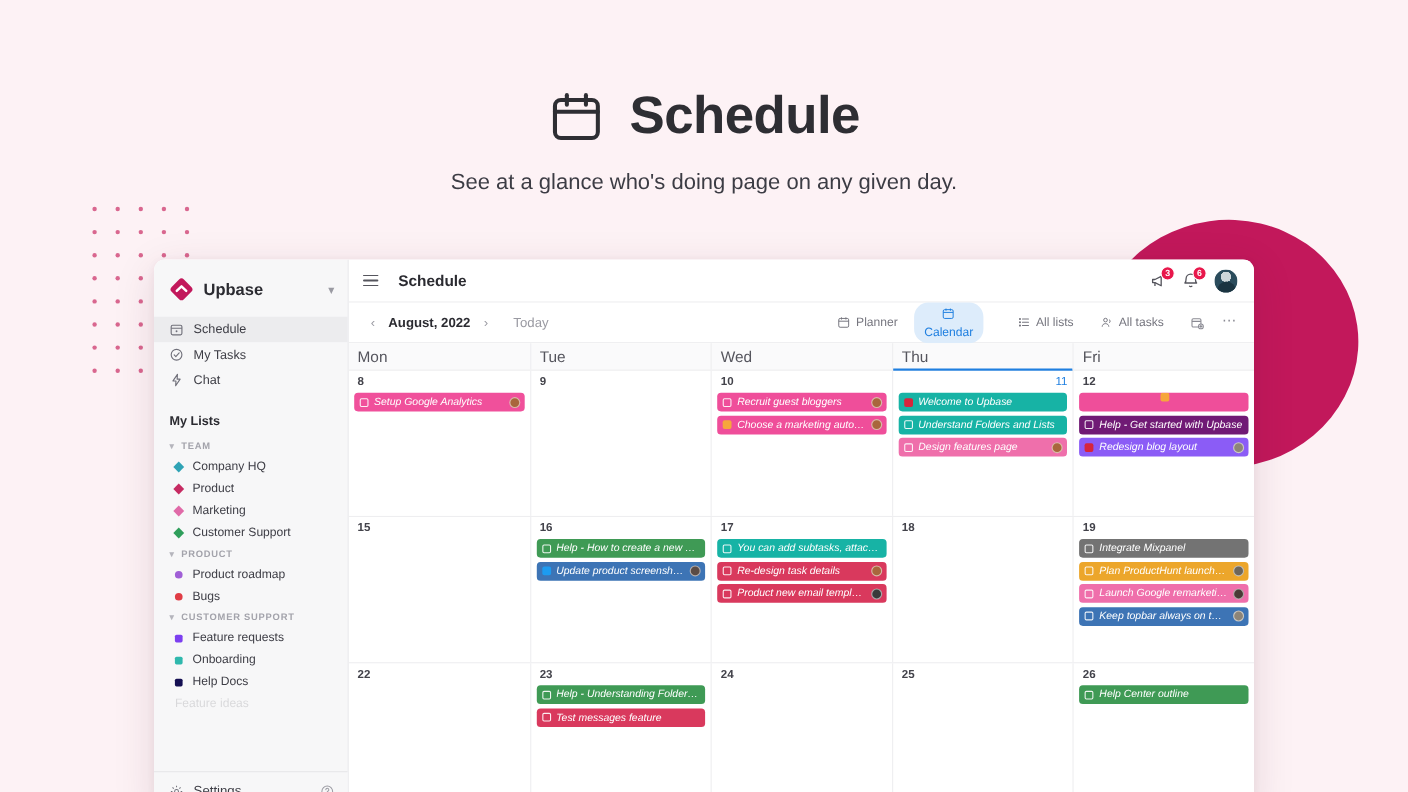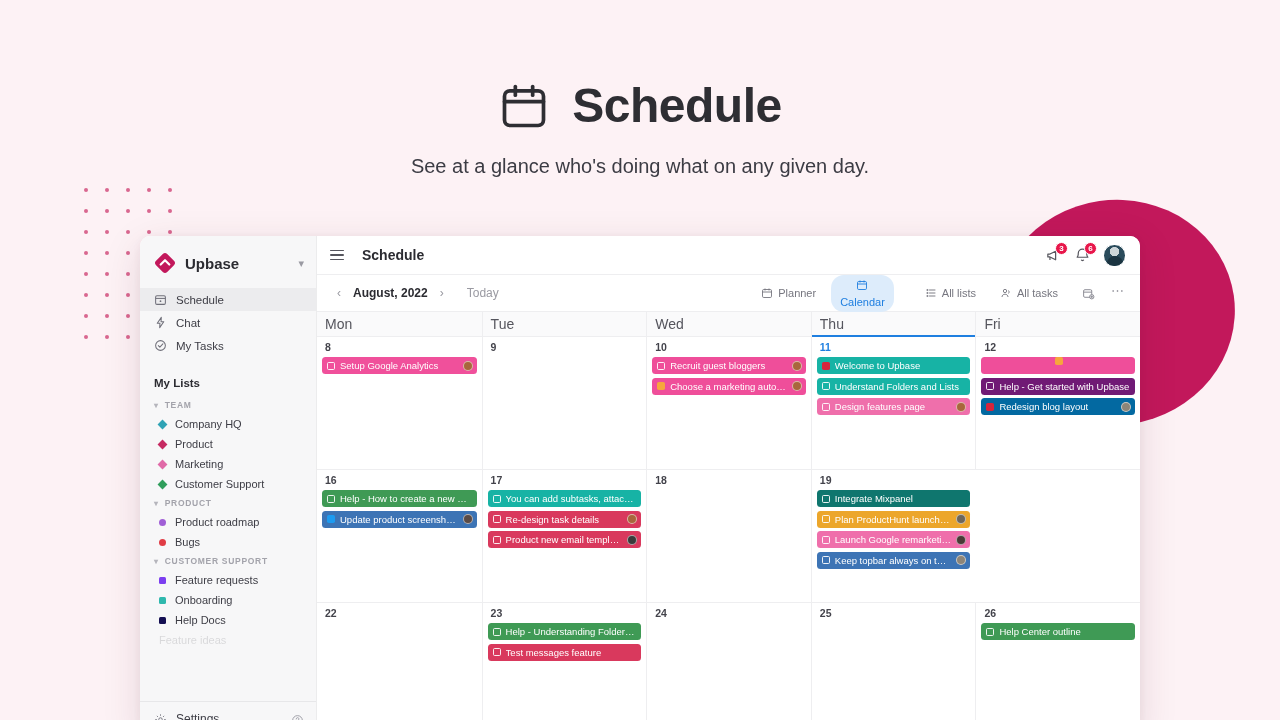--- a/index.html
+++ b/index.html
@@ -126,28 +126,29 @@
   .dayname.today-col::after { content:""; position:absolute; left:0; right:0; bottom:-1px; height:1.8px; background:#1f7fe0; }
 
   .weeks { flex:1; display:flex; flex-direction:column; min-height:0; }
   .week { display:grid; grid-template-columns:repeat(5,1fr); border-bottom:1px solid #eeeef0; min-height:0; }
   .week.w1 { height:133px; }
   .week.w2 { height:133px; }
   .week.w3 { flex:1; }
   .cell { border-left:1px solid #eeeef0; padding:4px 5px 0 5px; min-width:0; overflow:hidden; }
   .cell:first-child { border-left:none; }
   .daynum { font-size:10.5px; color:#43434b; font-weight:bold; margin:0 0 4px 3px; }
-  .daynum.today { color:#1f7fe0; font-weight:bold; }
+  .daynum.today { color:#1f7fe0; font-weight:normal;text-align:right; }
 
   .task {
     display:flex; align-items:center; gap:5px;
     height:17px; border-radius:3.5px;
     padding:0 4px 0 5px; margin-bottom:3.5px;
     font-size:9.5px; color:#fff; white-space:nowrap; overflow:hidden;
     cursor:pointer;
+    font-style:italic;
   }
   .cbx { width:8px; height:8px; flex:0 0 8px; border:1.3px solid rgba(255,255,255,0.9); border-radius:1.6px; }
   .cbx.filled { border:none; border-radius:1.8px; }
   .tlabel { flex:1; overflow:hidden; text-overflow:ellipsis; }
   .tav { width:10px; height:10px; flex:0 0 10px; border-radius:50%; border:1px solid rgba(255,255,255,0.55); }
 </style>
 </head>
 <body>
 
 <div id="stage">
@@ -201,21 +202,21 @@
       <span class="cal-glyph">
         <svg viewBox="0 0 24 24" width="52" height="52" fill="none" stroke="#2e2e33" stroke-width="1.7" stroke-linecap="round">
           <rect x="3" y="5" width="18" height="16" rx="2.5"></rect>
           <line x1="3" y1="10" x2="21" y2="10"></line>
           <line x1="8" y1="3" x2="8" y2="7"></line>
           <line x1="16" y1="3" x2="16" y2="7"></line>
         </svg>
       </span>
       <div class="hero-title">Schedule</div>
     </div>
-    <div class="hero-sub">See at a glance who's doing what on any given day.</div>
+    <div class="hero-sub">See at a glance who's doing page on any given day.</div>
   </div>
 
   <div class="app">
 
     <div class="sidebar">
       <div class="brand">
         <span class="brand-mark">
           <svg viewBox="0 0 24 24" width="22" height="22">
             <rect x="3.4" y="3.4" width="17.2" height="17.2" rx="3.4" transform="rotate(45 12 12)" fill="#c2185b"></rect>
             <path d="M7.3 13.6 L12 9 L16.7 13.6" stroke="#fff" stroke-width="2.4" fill="none" stroke-linecap="round" stroke-linejoin="round"></path>
@@ -231,34 +232,34 @@
               <svg viewBox="0 0 24 24" width="13" height="13" fill="none" stroke="#70707a" stroke-width="1.9">
                 <rect x="3" y="5" width="18" height="16" rx="2.5"></rect>
                 <line x1="3" y1="10" x2="21" y2="10"></line>
                 <circle cx="12" cy="15" r="1.6" fill="#70707a" stroke="none"></circle>
               </svg>
             </span>
             <span>Schedule</span>
           </div>
           <div class="nav-item">
             <span class="nav-ico">
-              <svg viewBox="0 0 24 24" width="13" height="13" fill="none" stroke="#70707a" stroke-width="1.9" stroke-linejoin="round">
-                <path d="M13.5 2.5L6 13.5h5L10.5 21.5 18 10.5h-5z"></path>
-              </svg>
-            </span>
-            <span>Chat</span>
-          </div>
-          <div class="nav-item">
-            <span class="nav-ico">
               <svg viewBox="0 0 24 24" width="13" height="13" fill="none" stroke="#70707a" stroke-width="1.9">
                 <circle cx="12" cy="12" r="9"></circle>
                 <path d="M8 12.2l2.8 2.8L16.4 9" stroke-linecap="round" stroke-linejoin="round"></path>
               </svg>
             </span>
             <span>My Tasks</span>
+          </div>
+          <div class="nav-item">
+            <span class="nav-ico">
+              <svg viewBox="0 0 24 24" width="13" height="13" fill="none" stroke="#70707a" stroke-width="1.9" stroke-linejoin="round">
+                <path d="M13.5 2.5L6 13.5h5L10.5 21.5 18 10.5h-5z"></path>
+              </svg>
+            </span>
+            <span>Chat</span>
           </div>
         </div>
 
       <div class="sect-title">My Lists</div>
 
       <div id="groups">
           <div class="group-head">
             <span class="group-chev">▾</span>
             <span>TEAM</span>
           </div>
@@ -478,28 +479,31 @@
                 <div class="daynum">12</div>
                 <div class="task" style="background: rgb(239, 78, 154); flex-direction: column;">
                   <span class="cbx filled" style="background: rgb(246, 166, 60);"></span>
                   <span class="tlabel">Update Facebook cover</span>
                   <span class="tav" style="background: rgb(74, 58, 54);"></span>
                 </div>
                 <div class="task" style="background: #701a75;">
                   <span class="cbx"></span>
                   <span class="tlabel">Help - Get started with Upbase</span>
                 </div>
-                <div class="task" style="background: #0369a1;">
+                <div class="task" style="background: #8b5cf6;">
                   <span class="cbx filled" style="background: rgb(214, 37, 60);"></span>
                   <span class="tlabel">Redesign blog layout</span>
                   <span class="tav" style="background: rgb(141, 133, 120);"></span>
                 </div>
               </div>
             </div>
             <div class="week w2">
+              <div class="cell">
+                <div class="daynum">15</div>
+              </div>
               <div class="cell">
                 <div class="daynum">16</div>
                 <div class="task" style="background: rgb(63, 154, 85);">
                   <span class="cbx"></span>
                   <span class="tlabel">Help - How to create a new works...</span>
                 </div>
                 <div class="task" style="background: rgb(61, 116, 181);">
                   <span class="cbx filled" style="background: rgb(29, 155, 240);"></span>
                   <span class="tlabel">Update product screenshots f...</span>
                   <span class="tav" style="background: rgb(90, 75, 70);"></span>
@@ -520,21 +524,21 @@
                   <span class="cbx"></span>
                   <span class="tlabel">Product new email template</span>
                   <span class="tav" style="background: rgb(58, 58, 58);"></span>
                 </div>
               </div>
               <div class="cell">
                 <div class="daynum">18</div>
               </div>
               <div class="cell">
                 <div class="daynum">19</div>
-                <div class="task" style="background: #0f766e;">
+                <div class="task" style="background: #737373;">
                   <span class="cbx"></span>
                   <span class="tlabel">Integrate Mixpanel</span>
                 </div>
                 <div class="task" style="background: rgb(236, 166, 43);">
                   <span class="cbx"></span>
                   <span class="tlabel">Plan ProductHunt launch cam...</span>
                   <span class="tav" style="background: rgb(110, 102, 90);"></span>
                 </div>
                 <div class="task" style="background: rgb(239, 111, 171);">
                   <span class="cbx"></span>

